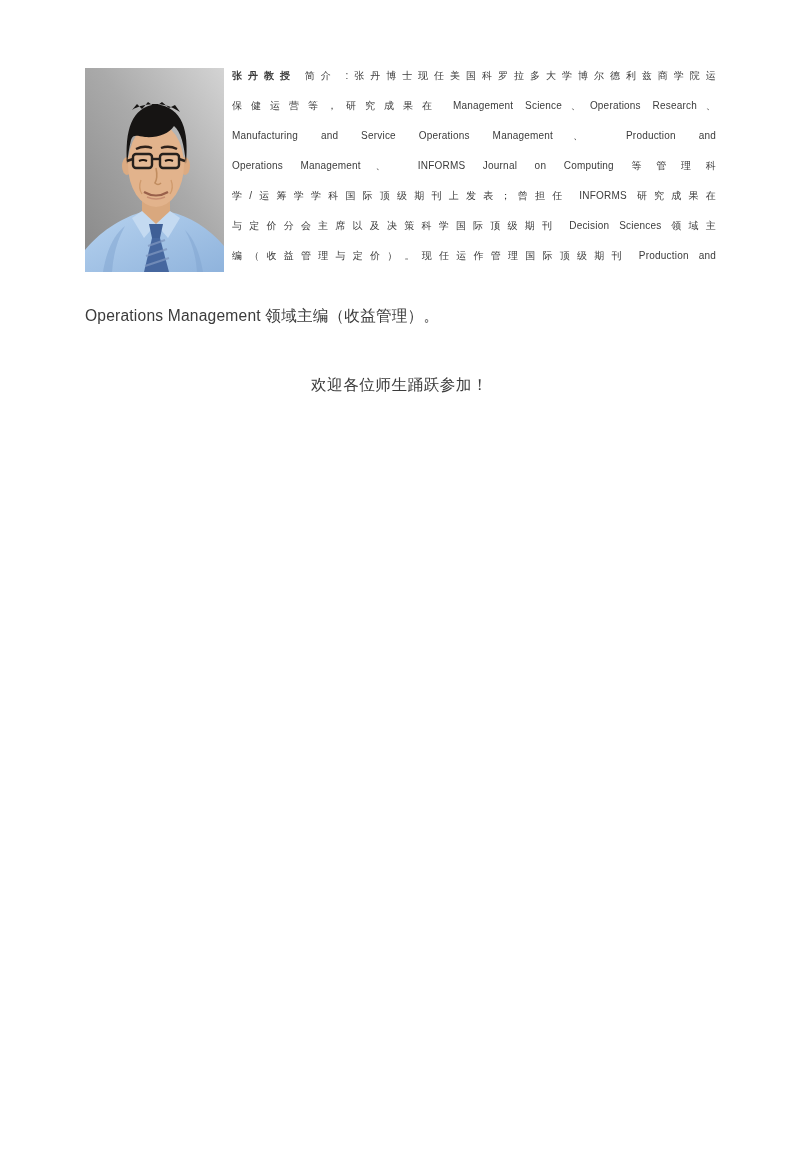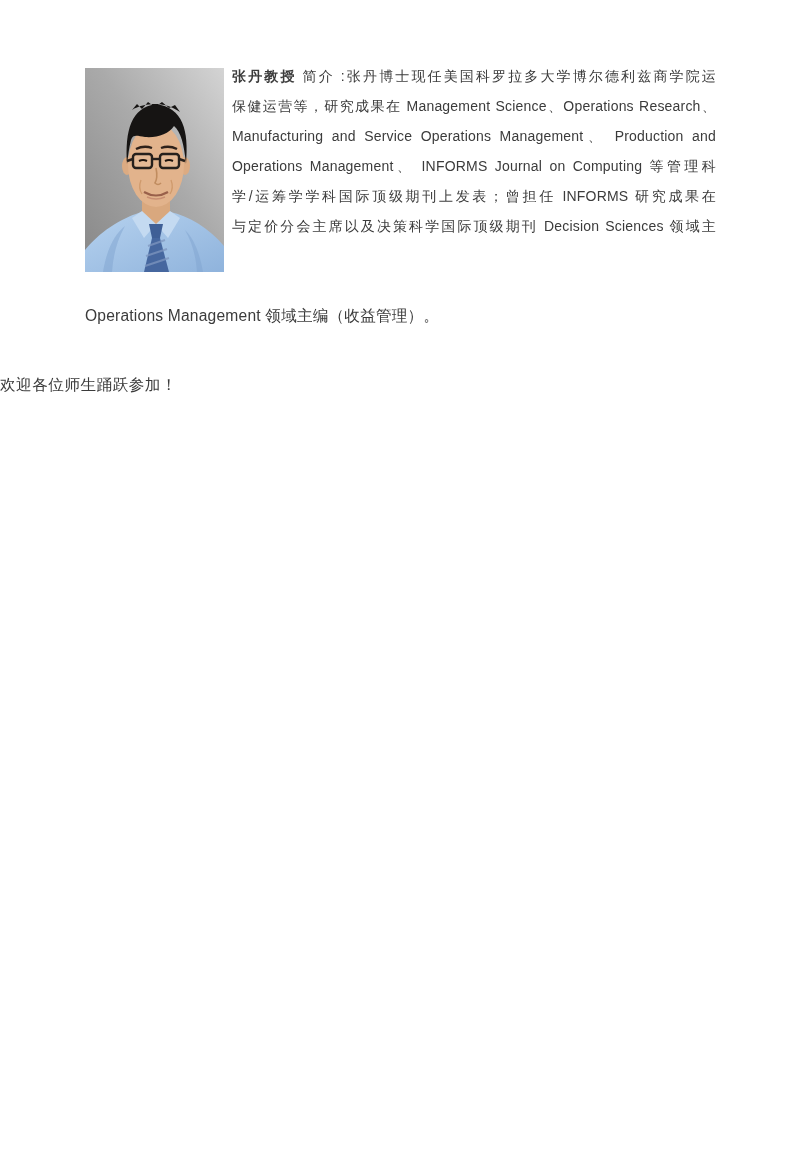--- a/index.html
+++ b/index.html
@@ -27,21 +27,21 @@
   .photo svg { display: block; }
   .bio-indent {
     position: absolute;
     left: 232px;
     top: 61px;
     width: 484px;
   }
   .line {
     height: 30px;
     line-height: 30px;
-    font-size: 14px;
+    font-size: 10px;
     overflow: hidden;
     text-align: justify;
     text-align-last: justify;
     letter-spacing: 0.2px;
   }
   .bio-full {
     position: absolute;
     left: 85px;
     top: 301px;
     width: 631px;
@@ -54,21 +54,21 @@
     overflow: hidden;
   }
   .closing {
     position: absolute;
     left: 0;
     top: 370px;
     width: 799px;
     height: 30px;
     line-height: 30px;
     font-size: 15.6px;
-    text-align: left;
+    text-align: center;
     letter-spacing: 0.5px;
   }
   .bold-name { font-weight: 700; }
 </style>
 </head>
 <body>
 
 <div class="page">
 
   <div class="photo">
@@ -142,19 +142,20 @@
     </svg>
   </div>
 
   <div class="bio-indent">
     <div class="line"><span class="bold-name">张丹教授</span><span> 简介 :张丹博士现任美国科罗拉多大学博尔德利兹商学院运</span></div>
     <div class="line">保健运营等，研究成果在 Management Science、Operations Research、</div>
     <div class="line">Manufacturing and Service Operations Management、 Production and</div>
     <div class="line">Operations Management、 INFORMS Journal on Computing 等管理科</div>
     <div class="line">学/运筹学学科国际顶级期刊上发表；曾担任 INFORMS 研究成果在</div>
     <div class="line">与定价分会主席以及决策科学国际顶级期刊 Decision Sciences 领域主</div>
+    <div class="line">编（收益管理与定价）。现任运作管理国际顶级期刊 Production and</div>
   </div>
 
   <div class="bio-full">Operations Management 领域主编（收益管理）。</div>
 
   <div class="closing">欢迎各位师生踊跃参加！</div>
 
 </div>
 
 </body></html>

